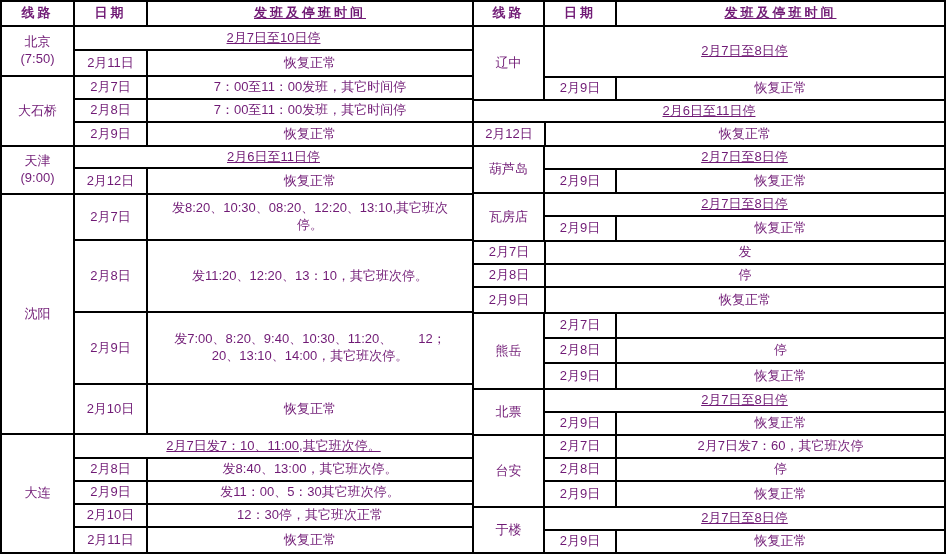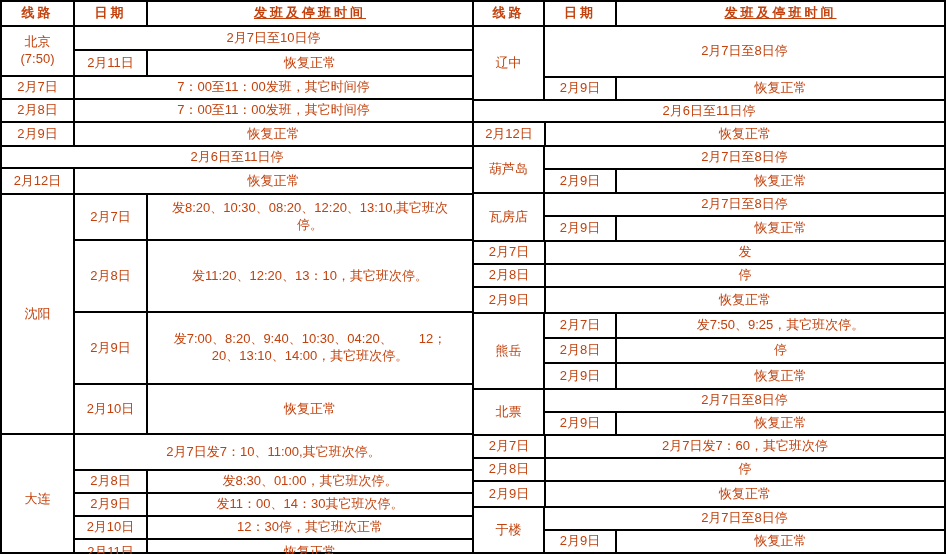--- a/index.html
+++ b/index.html
@@ -2,21 +2,21 @@
 <html><head>
 <meta charset="utf-8">
 <style>
   * { box-sizing: border-box; margin: 0; padding: 0; }
   html, body { background: #ffffff; }
   .canvas {
     width: 946px; height: 554px;
     background: #ffffff;
     display: flex;
     font-family: "Liberation Sans", "DejaVu Sans", sans-serif;
-    color: #c2410c;
+    color: #701a75;
     overflow: hidden;
   }
   .tbl {
     height: 554px;
     border: 2px solid #000;
     display: flex;
     flex-direction: column;
     background: #fff;
   }
   .tbl-left  { width: 474px; }
@@ -52,21 +52,21 @@
 
   .tbody { flex: 1; display: flex; flex-direction: column; }
   .group { display: flex; border-bottom: 2px solid #000; flex-shrink: 0; }
   .tbody .group:last-child { border-bottom: none; }
   .route-cell { white-space: pre-line; }
   .rows { flex: 1; display: flex; flex-direction: column; }
   .tr { display: flex; border-bottom: 2px solid #000; flex-shrink: 0; }
   .rows .tr:last-child { border-bottom: none; }
   .date-cell { }
   .time-cell { flex: 1; padding: 0 20px; }
-  .span-cell { flex: 1; padding: 0 4px; }
+  .span-cell { flex: 1; padding: 0 4px; text-decoration: underline; }
 </style>
 </head>
 <body>
 
 <div class="canvas">
 
   <div class="tbl tbl-left">
     <div class="thead">
       <div class="th td col-route">线路</div>
       <div class="th td col-date">日期</div>
@@ -80,36 +80,39 @@
             <div class="tr" style="height: 24px;">
               <div class="td span-cell">2月7日至10日停</div>
             </div>
             <div class="tr" style="height: 24px;">
               <div class="td col-date date-cell">2月11日</div>
               <div class="td time-cell">恢复正常</div>
             </div>
           </div>
         </div>
         <div class="group">
+          <div class="td col-route route-cell">大石桥</div>
           <div class="rows">
             <div class="tr" style="height: 23px;">
               <div class="td col-date date-cell">2月7日</div>
               <div class="td time-cell">7：00至11：00发班，其它时间停</div>
             </div>
             <div class="tr" style="height: 23px;">
               <div class="td col-date date-cell">2月8日</div>
               <div class="td time-cell">7：00至11：00发班，其它时间停</div>
             </div>
             <div class="tr" style="height: 22px;">
               <div class="td col-date date-cell">2月9日</div>
               <div class="td time-cell">恢复正常</div>
             </div>
           </div>
         </div>
         <div class="group">
+          <div class="td col-route route-cell">天津
+(9:00)</div>
           <div class="rows">
             <div class="tr" style="height: 22px;">
               <div class="td span-cell">2月6日至11日停</div>
             </div>
             <div class="tr" style="height: 24px;">
               <div class="td col-date date-cell">2月12日</div>
               <div class="td time-cell">恢复正常</div>
             </div>
           </div>
         </div>
@@ -119,41 +122,41 @@
             <div class="tr" style="height: 46px;">
               <div class="td col-date date-cell">2月7日</div>
               <div class="td time-cell">发8:20、10:30、08:20、12:20、13:10,其它班次停。</div>
             </div>
             <div class="tr" style="height: 72px;">
               <div class="td col-date date-cell">2月8日</div>
               <div class="td time-cell">发11:20、12:20、13：10，其它班次停。</div>
             </div>
             <div class="tr" style="height: 72px;">
               <div class="td col-date date-cell">2月9日</div>
-              <div class="td time-cell">发7:00、8:20、9:40、10:30、04:20、　　12；20、13:10、14:00，其它班次停。</div>
+              <div class="td time-cell">发7:00、8:20、9:40、10:30、11:20、　　12；20、13:10、14:00，其它班次停。</div>
             </div>
             <div class="tr" style="height: 48px;">
               <div class="td col-date date-cell">2月10日</div>
               <div class="td time-cell">恢复正常</div>
             </div>
           </div>
         </div>
         <div class="group">
           <div class="td col-route route-cell">大连</div>
           <div class="rows">
-            <div class="tr" style="height: 36px;">
+            <div class="tr" style="height: 24px;">
               <div class="td span-cell">2月7日发7：10、11:00,其它班次停。</div>
             </div>
             <div class="tr" style="height: 23px;">
               <div class="td col-date date-cell">2月8日</div>
-              <div class="td time-cell">发8:30、01:00，其它班次停。</div>
-            </div>
-            <div class="tr" style="height: 23px;">
-              <div class="td col-date date-cell">2月9日</div>
-              <div class="td time-cell">发11：00、14：30其它班次停。</div>
+              <div class="td time-cell">发8:40、13:00，其它班次停。</div>
+            </div>
+            <div class="tr" style="height: 23px;">
+              <div class="td col-date date-cell">2月9日</div>
+              <div class="td time-cell">发11：00、5：30其它班次停。</div>
             </div>
             <div class="tr" style="height: 23px;">
               <div class="td col-date date-cell">2月10日</div>
               <div class="td time-cell">12：30停，其它班次正常</div>
             </div>
             <div class="tr" style="height: 24px;">
               <div class="td col-date date-cell">2月11日</div>
               <div class="td time-cell">恢复正常</div>
             </div>
           </div>
@@ -229,21 +232,20 @@
               <div class="td col-date date-cell">2月9日</div>
               <div class="td time-cell">恢复正常</div>
             </div>
           </div>
         </div>
         <div class="group">
           <div class="td col-route route-cell">熊岳</div>
           <div class="rows">
             <div class="tr" style="height: 25px;">
               <div class="td col-date date-cell">2月7日</div>
-              <div class="td time-cell">发7:50、9:25，其它班次停。</div>
             </div>
             <div class="tr" style="height: 25px;">
               <div class="td col-date date-cell">2月8日</div>
               <div class="td time-cell">停</div>
             </div>
             <div class="tr" style="height: 24px;">
               <div class="td col-date date-cell">2月9日</div>
               <div class="td time-cell">恢复正常</div>
             </div>
           </div>
@@ -254,20 +256,21 @@
             <div class="tr" style="height: 23px;">
               <div class="td span-cell">2月7日至8日停</div>
             </div>
             <div class="tr" style="height: 21px;">
               <div class="td col-date date-cell">2月9日</div>
               <div class="td time-cell">恢复正常</div>
             </div>
           </div>
         </div>
         <div class="group">
+          <div class="td col-route route-cell">台安</div>
           <div class="rows">
             <div class="tr" style="height: 23px;">
               <div class="td col-date date-cell">2月7日</div>
               <div class="td time-cell">2月7日发7：60，其它班次停</div>
             </div>
             <div class="tr" style="height: 23px;">
               <div class="td col-date date-cell">2月8日</div>
               <div class="td time-cell">停</div>
             </div>
             <div class="tr" style="height: 24px;">

